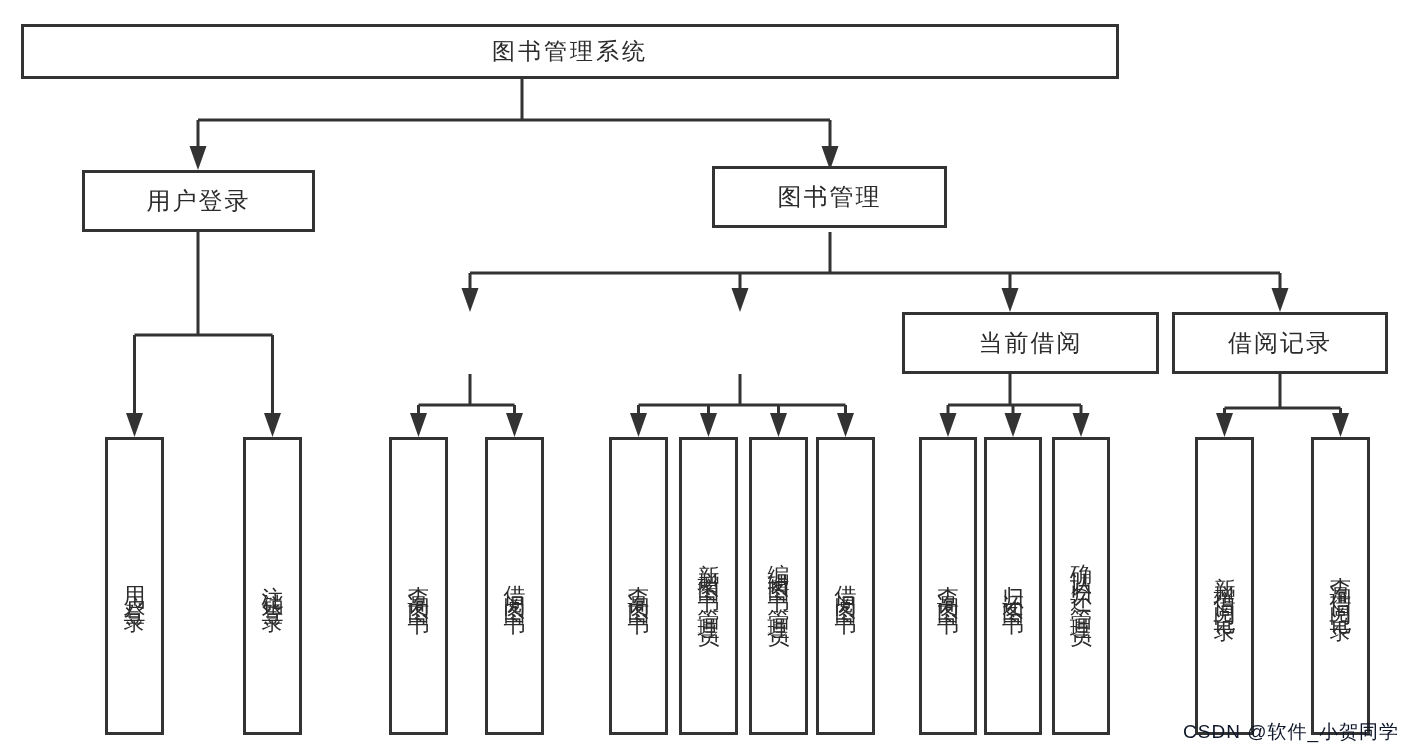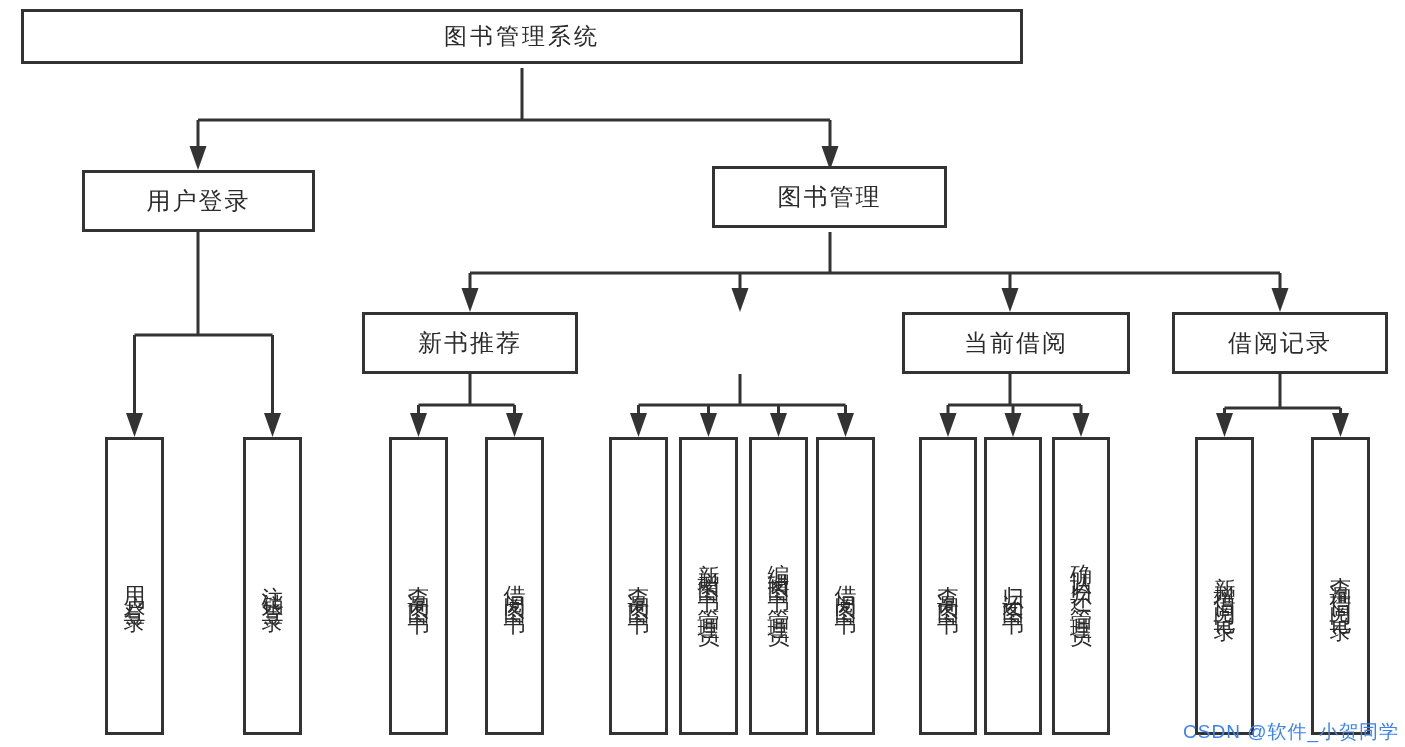--- a/index.html
+++ b/index.html
@@ -47,21 +47,21 @@
     font-size: 22px;
     letter-spacing: 9px;
     line-height: 1;
   }
   .watermark {
     position: absolute;
     right: 6px;
     bottom: 2px;
     font-size: 19px;
     letter-spacing: 1px;
-    color: #3b82f6;
+    color: #0f172a;
     white-space: nowrap;
   }
 </style>
 </head>
 <body>
 
 <div class="canvas">
 
   <svg class="connectors" viewBox="0 0 1405 747" xmlns="http://www.w3.org/2000/svg">
     <path fill="none" stroke="#333333" stroke-width="3" d="
@@ -114,35 +114,32 @@
       <polygon points="770,413 787,413 778.5,437"></polygon>
       <polygon points="837,413 854,413 845.5,437"></polygon>
       <polygon points="939.5,413 956.5,413 948,437"></polygon>
       <polygon points="1004.5,413 1021.5,413 1013,437"></polygon>
       <polygon points="1072.5,413 1089.5,413 1081,437"></polygon>
       <polygon points="1216,413 1233,413 1224.5,437"></polygon>
       <polygon points="1332,413 1349,413 1340.5,437"></polygon>
     </g>
   </svg>
 
-  <div class="node node-root" style="left:21px; top:9px; width:1002px; height:55px;">
+  <div class="node node-root" style="left:21px; top:24px; width:1098px; height:55px;">
     <span class="label">图书管理系统</span>
   </div>
 
   <div class="node node-h" style="left:82px; top:170px; width:233px; height:62px;">
     <span class="label">用户登录</span>
   </div>
   <div class="node node-h" style="left:712px; top:166px; width:235px; height:62px;">
     <span class="label">图书管理</span>
   </div>
 
-  <div class="node node-h" style="left:362px; top:312px; width:216px; height:62px;">
-    <span class="label">新书推荐</span>
-  </div>
-  <div class="node node-h" style="left:902px; top:312px; width:228px; height:62px;">
+  <div class="node node-h" style="left:902px; top:312px; width:257px; height:62px;">
     <span class="label">当前借阅</span>
   </div>
   <div class="node node-h" style="left:1172px; top:312px; width:216px; height:62px;">
     <span class="label">借阅记录</span>
   </div>
 
   <div class="node node-v" style="left:105px; top:437px; width:59px; height:298px;">
     <span class="label">用户登录</span>
   </div>
   <div class="node node-v" style="left:243px; top:437px; width:59px; height:298px;">

